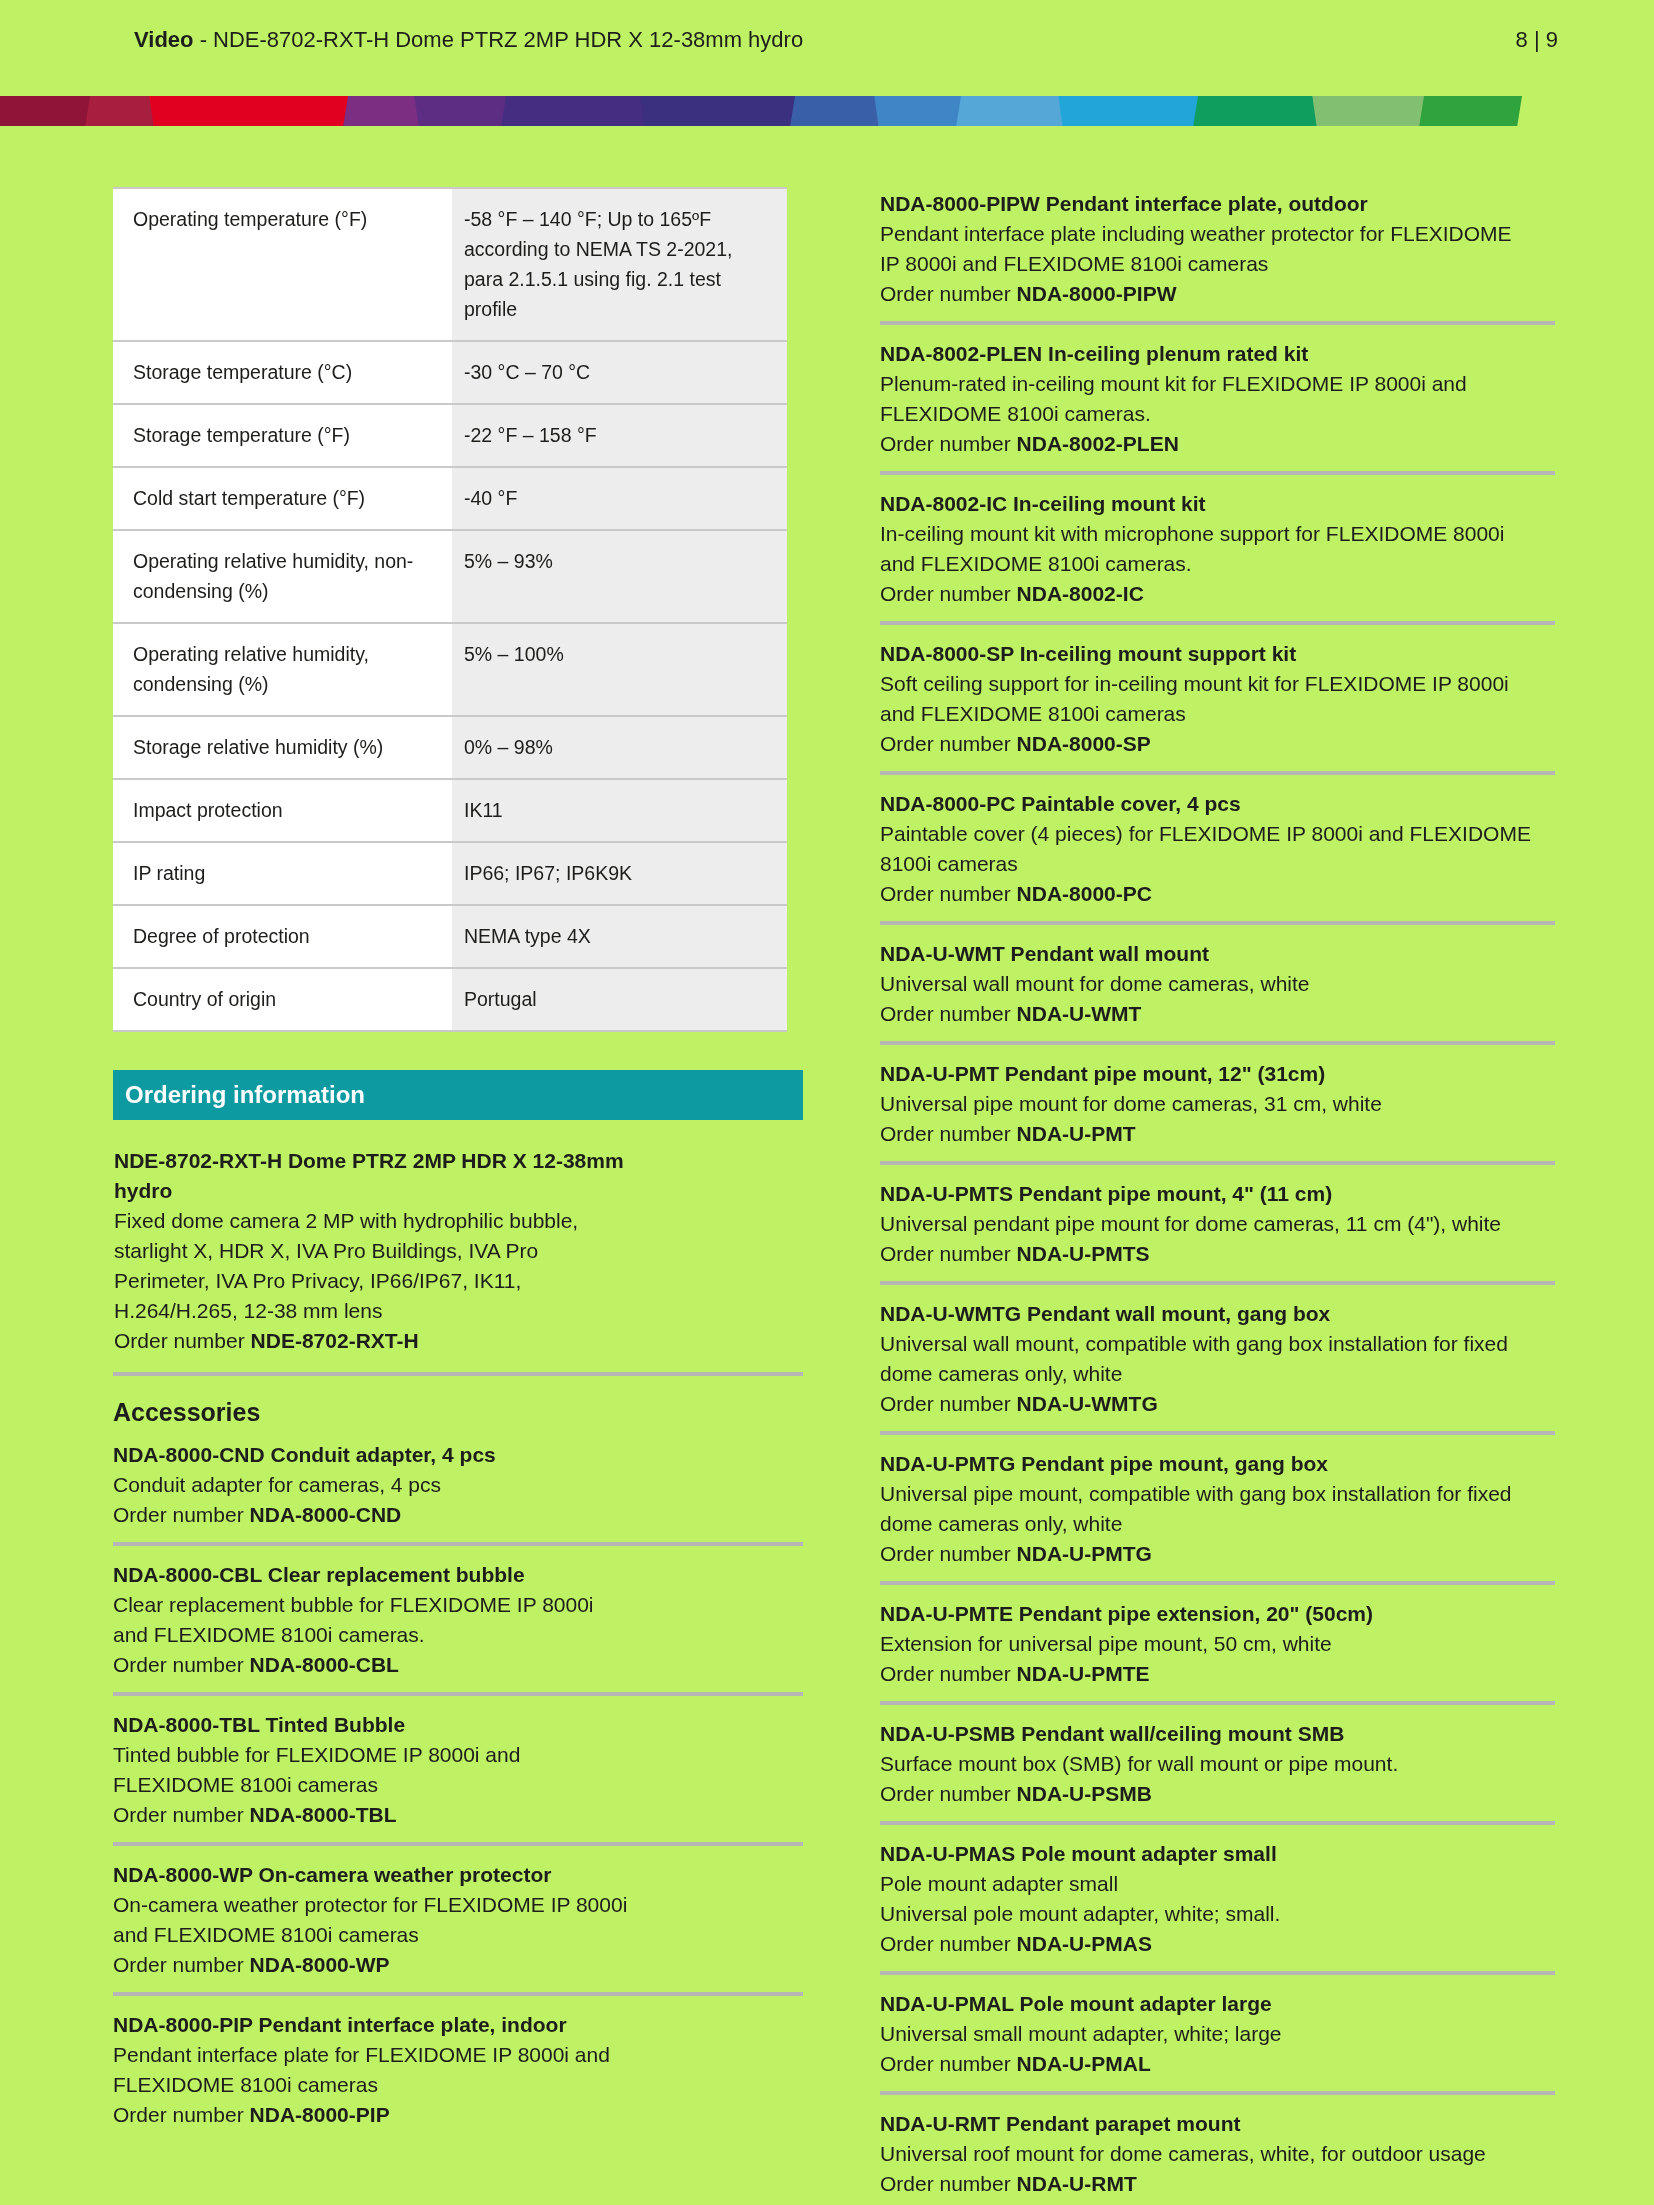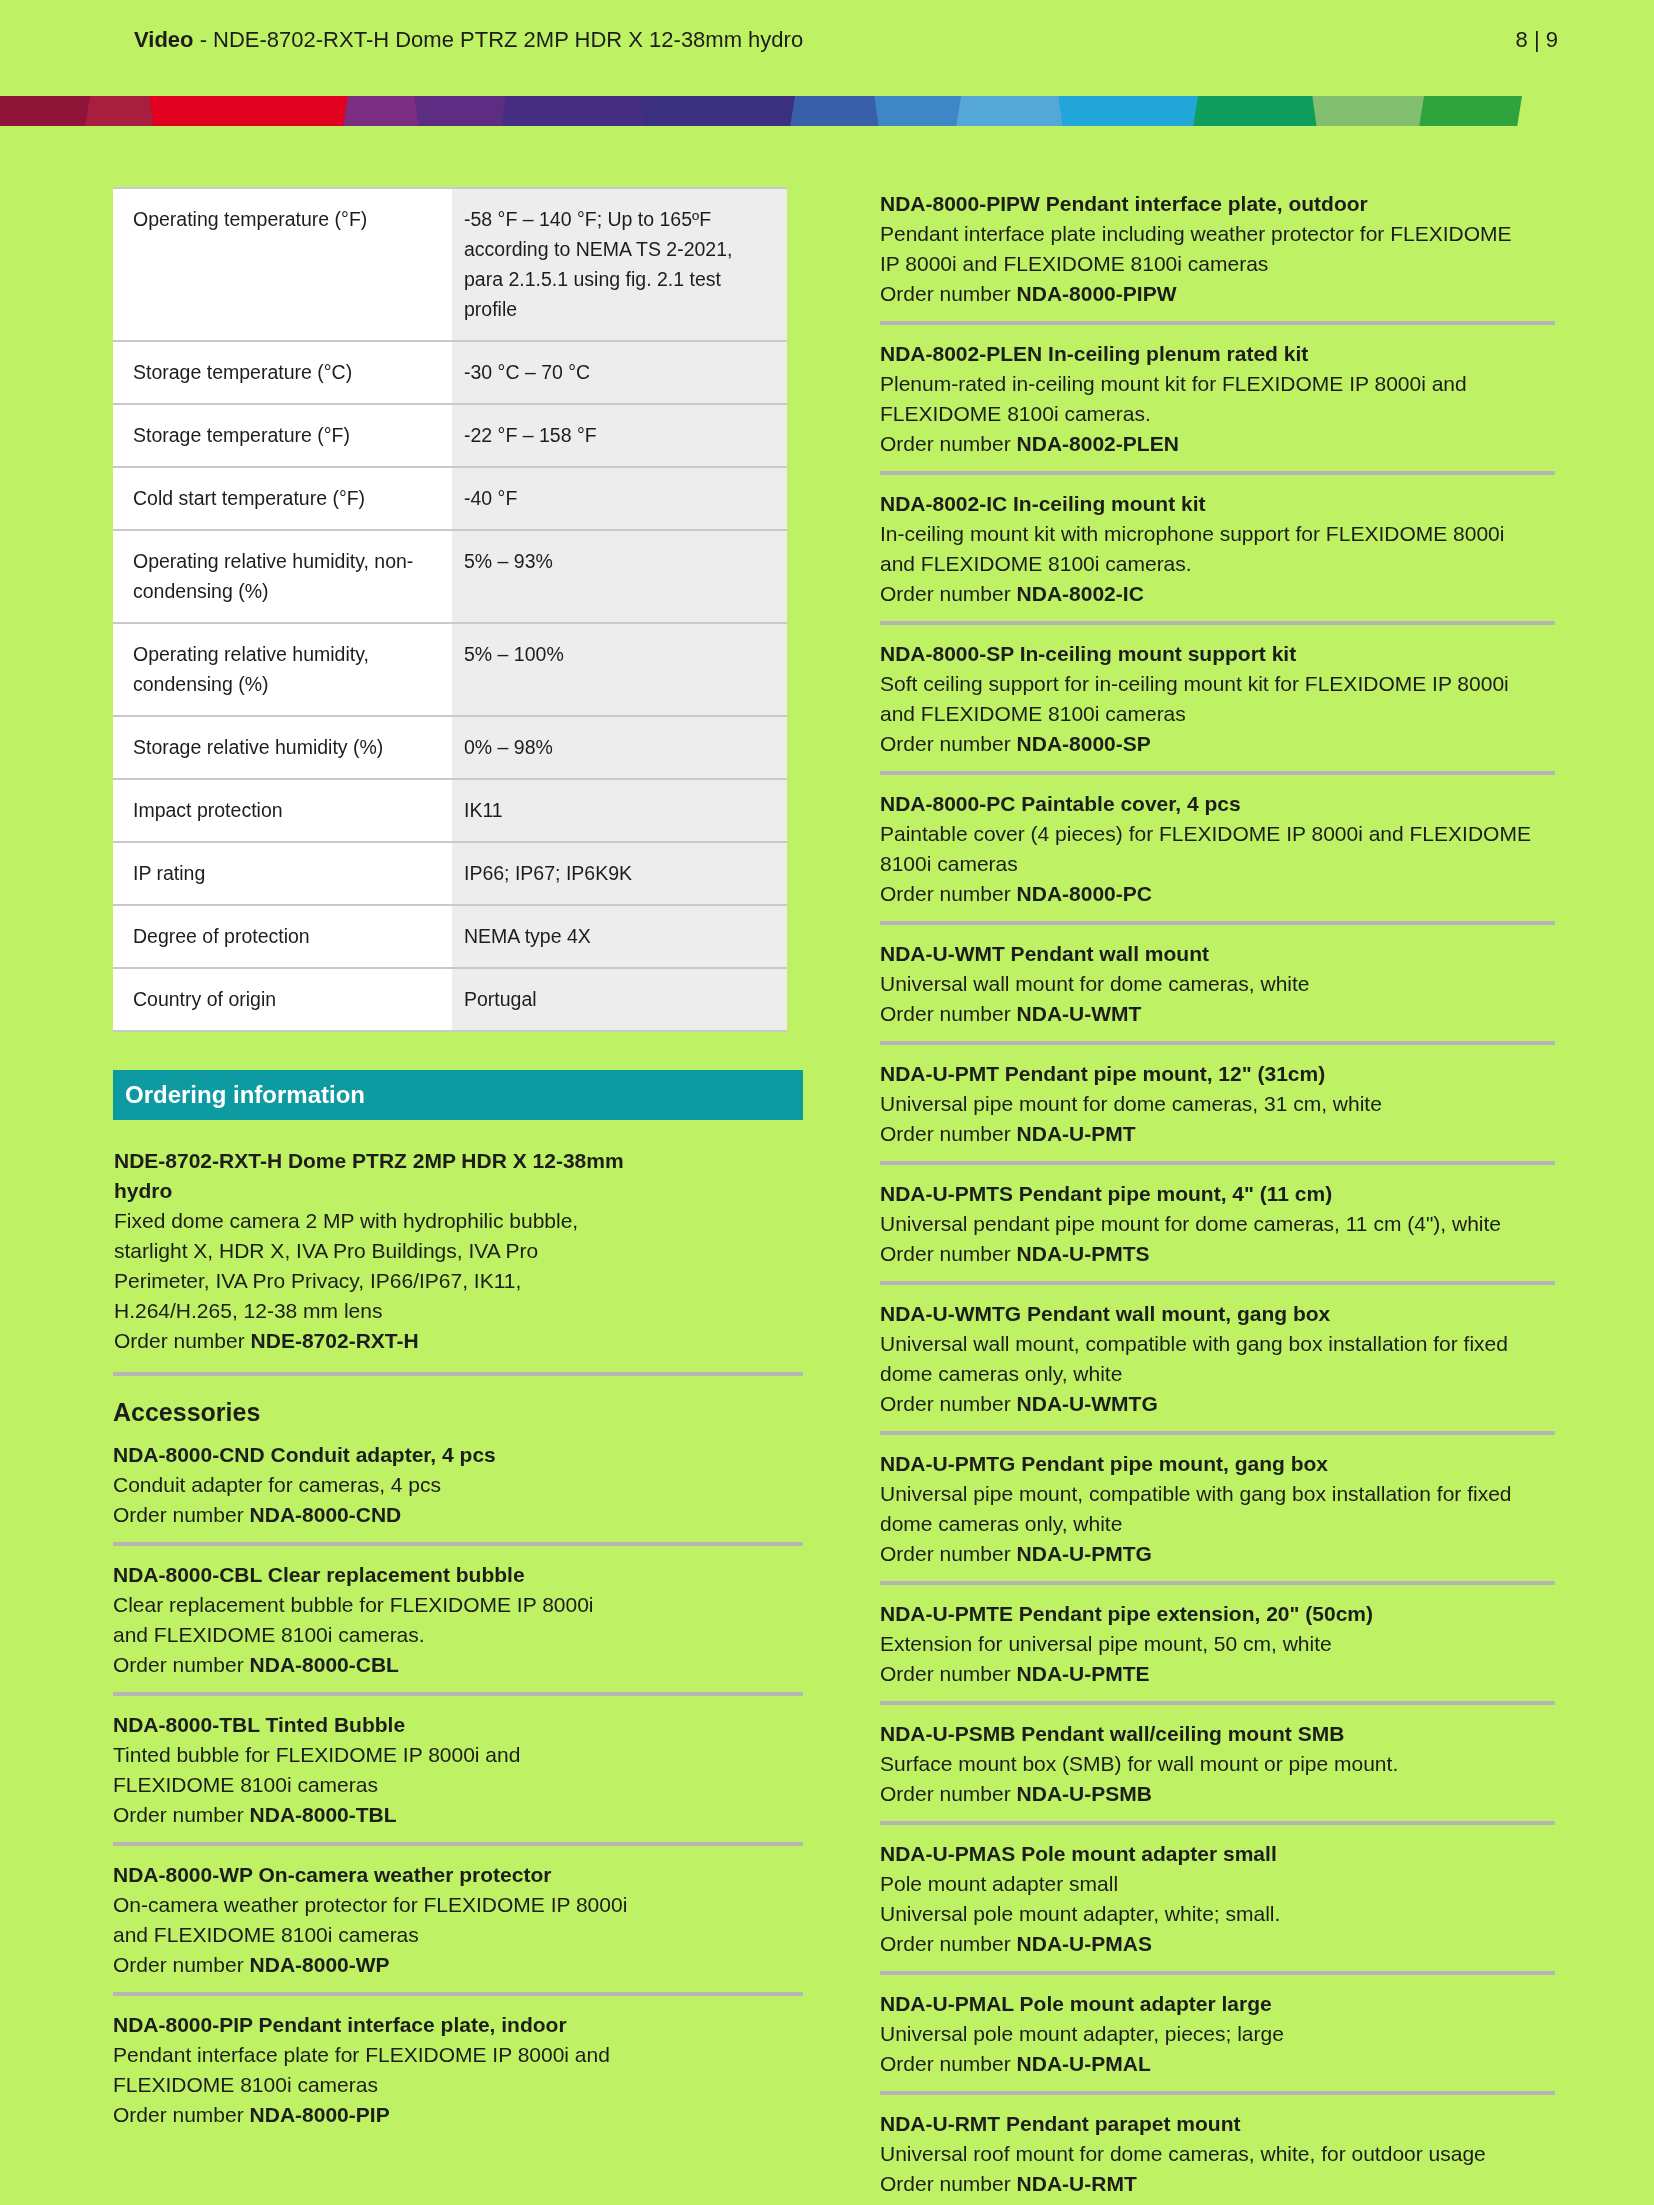--- a/index.html
+++ b/index.html
@@ -250,21 +250,21 @@
           <div class="divider"></div>
           <section class="acc">
             <div class="acc-title">NDA-U-PMAS Pole mount adapter small</div>
             <div class="acc-desc">Pole mount adapter small
 Universal pole mount adapter, white; small.</div>
             <div><span>Order number</span><span class="acc-ordnum">NDA-U-PMAS</span></div>
           </section>
           <div class="divider"></div>
           <section class="acc">
             <div class="acc-title">NDA-U-PMAL Pole mount adapter large</div>
-            <div class="acc-desc">Universal pole mount adapter, pieces; large</div>
+            <div class="acc-desc">Universal small mount adapter, white; large</div>
             <div><span>Order number</span><span class="acc-ordnum">NDA-U-PMAL</span></div>
           </section>
           <div class="divider"></div>
           <section class="acc">
             <div class="acc-title">NDA-U-RMT Pendant parapet mount</div>
             <div class="acc-desc">Universal roof mount for dome cameras, white, for outdoor usage</div>
             <div><span>Order number</span><span class="acc-ordnum">NDA-U-RMT</span></div>
           </section>
         </div>
     </div>

